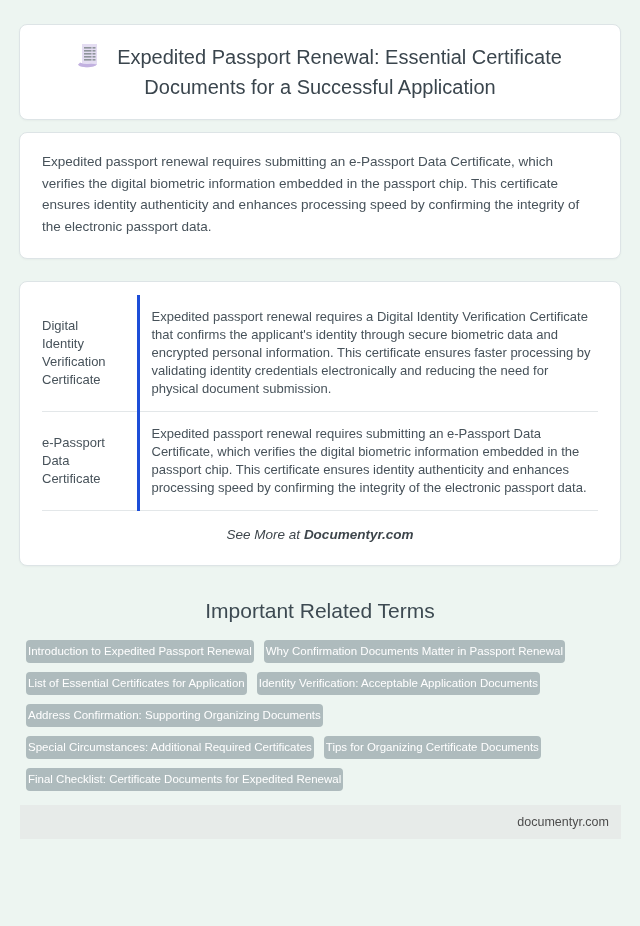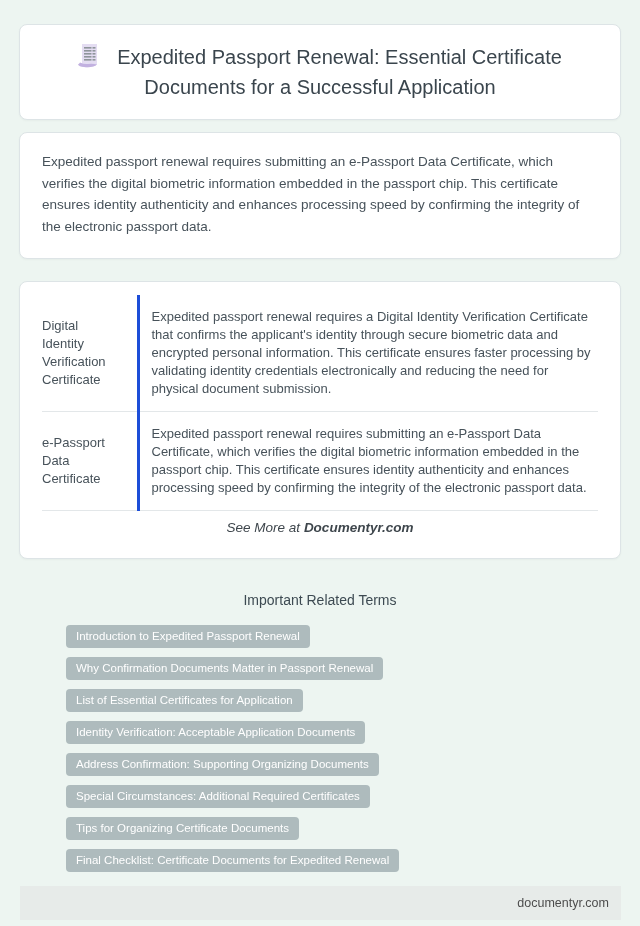--- a/index.html
+++ b/index.html
@@ -32,42 +32,41 @@
   table.cert-table { width:100%; border-collapse:collapse; }
   .cert-table td {
     border-bottom:1px solid #e3e7e9;
     padding:13px 0;
     font-size:13px; line-height:18px; color:#47525a;
     vertical-align:middle;
   }
   td.term-cell { width:96px; padding-right:14px; }
   td.desc-cell { border-left:3px solid #1d4ed8; padding-left:12px; }
   .see-more {
-    margin-top:9px; text-align:center;
+    margin-top:16px; text-align:center;
     font-style:italic; font-size:13.5px; color:#3e464c;
   }
   .see-more b { font-weight:bold; }
   
   .terms-heading {
     margin:33px 0 17px; text-align:center;
-    font-size:14px; font-weight:500; color:#3d4a52;
+    font-size:21px; font-weight:500; color:#3d4a52;
   }
   .tags {
     padding:0 26px;
     display:flex; flex-wrap:wrap; gap:9px 10px;
     align-content:flex-start;
   }
   .tag {
     background:#aebbbd; color:#ffffff;
     font-size:11.5px; line-height:13px;
-    padding:5px 10px 5px;
+    padding:5px 2px 5px;
     border-radius:4px;
     white-space:nowrap;
     cursor:pointer;
-    margin-left:40px;
   }
   
   .footer {
     margin:14px 19px 0 20px;
     background:#e7ebe9;
     padding:10px 12px;
     text-align:right;
     font-size:12.5px; color:#4d4d4d;
   }
 </style>

